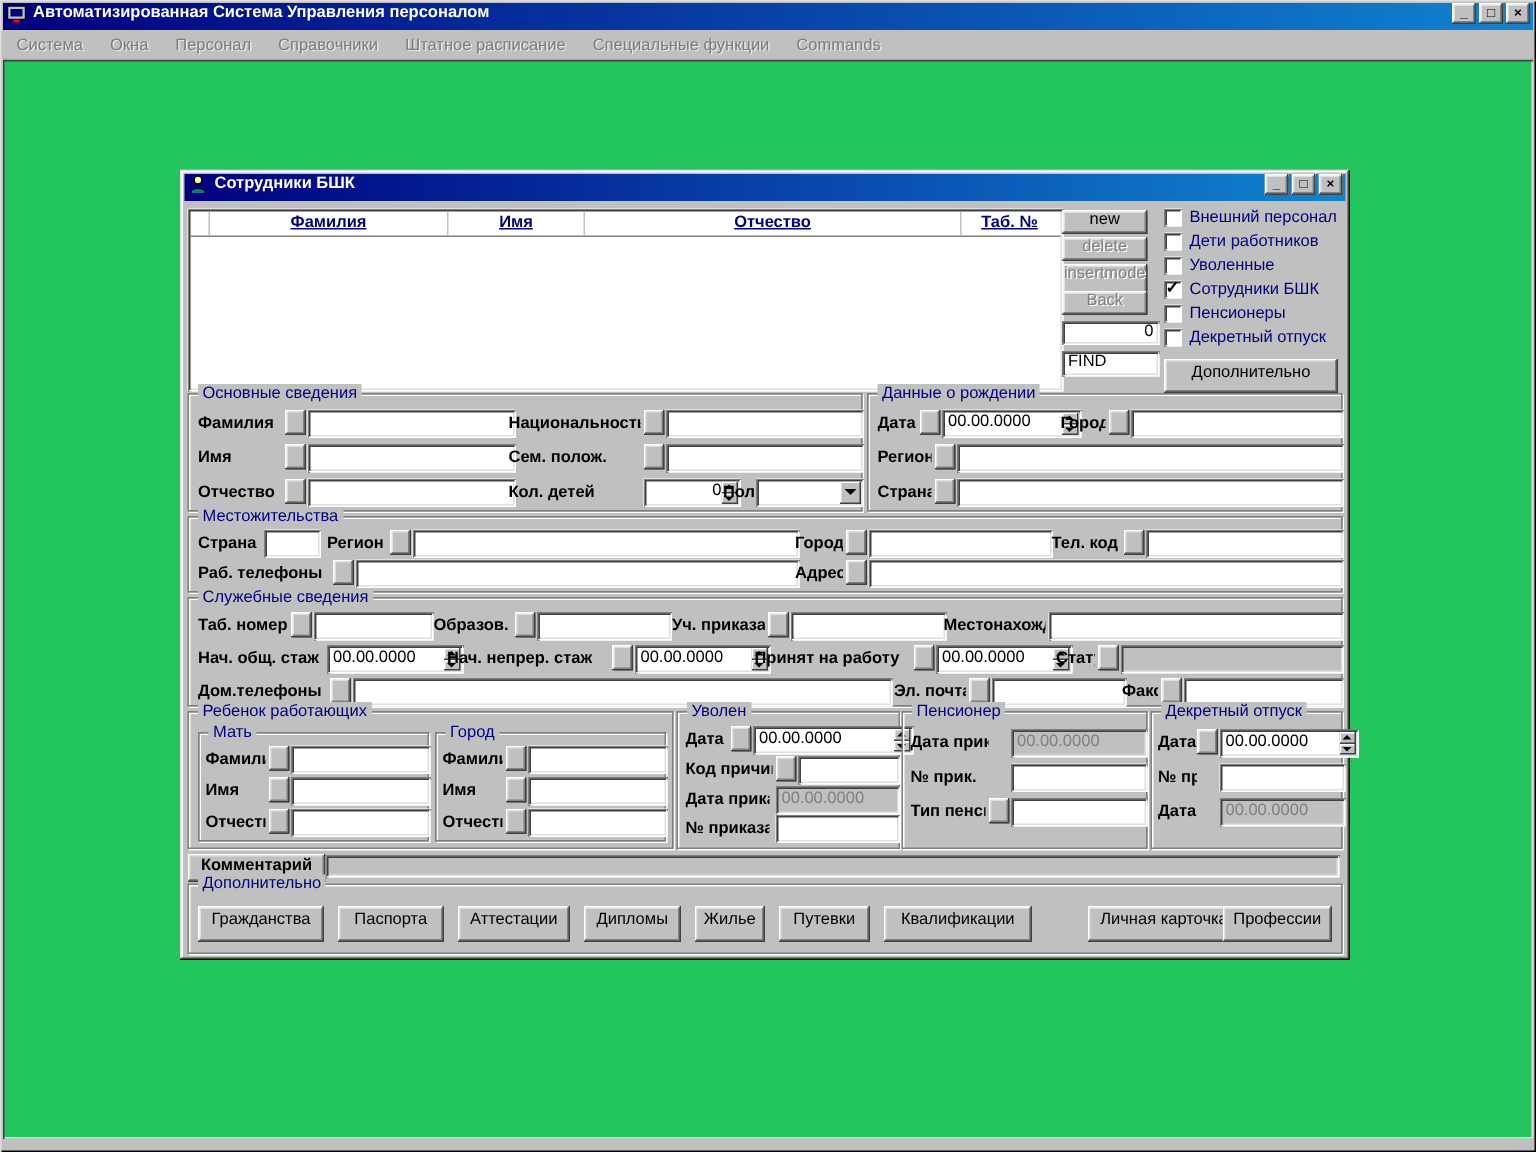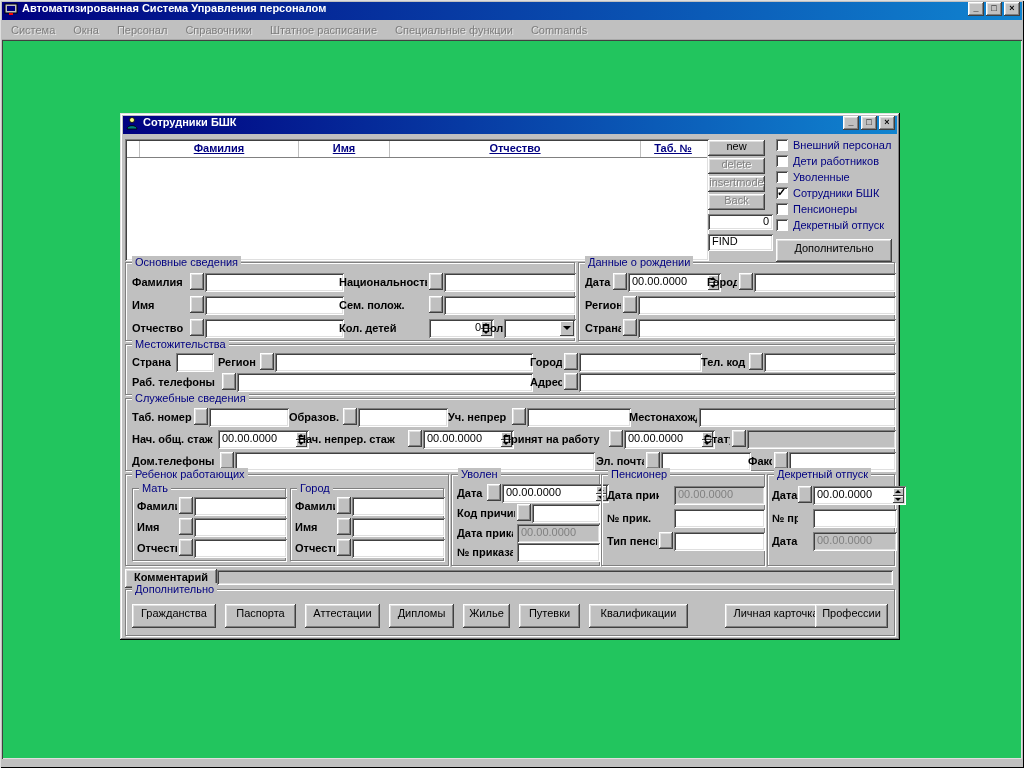--- a/index.html
+++ b/index.html
@@ -87,21 +87,21 @@
           <span class="gh" style="width:158px">Фамилия</span>
           <span class="gh" style="width:90px">Имя</span>
           <span class="gh" style="width:250px">Отчество</span>
           <span class="gh" style="width:64px;border-right:none">Таб. №</span>
         </div>
         <div style="height:96px"></div>
       </div>
 
       <div class="btn abs" style="left:588px;top:27px;width:57px;height:16px">new</div>
       <div class="btn dis abs" style="left:588px;top:45px;width:57px;height:16px">delete</div>
-      <div class="btn dis abs" style="left:588px;top:63px;width:57px;height:16px">insertmode</div>
+      <div class="btn dis abs" style="left:588px;top:63px;width:57px;height:33px">insertmode</div>
       <div class="btn dis abs" style="left:588px;top:81px;width:57px;height:16px">Back</div>
       <div class="edit" style="left:588px;top:101px;width:57px;height:15px;text-align:right;padding-top:1px">0</div>
       <div class="edit" style="left:588px;top:121px;width:57px;height:16px;padding-top:1px">FIND</div>
 
       <div class="cb" style="left:656px;top:25px">
           <span class="cbx"></span>
           <span class="cbl">Внешний персонал</span>
         </div>
       <div class="cb" style="left:656px;top:41px">
           <span class="cbx"></span>
@@ -194,21 +194,21 @@
       </div>
 
       <div class="g" style="left:5px;top:285px;width:768px;height:71px">
         <span class="gt">Служебные сведения</span>
         <span class="lbl" style="left:6px;top:12px;width:60px">Таб. номер</span>
         <span class="mini btn" style="left:68px;top:9px"></span>
         <span class="edit" style="left:83px;top:9px;width:72px"></span>
         <span class="lbl" style="left:163px;top:12px;width:52px">Образов.</span>
         <span class="mini btn" style="left:217px;top:9px"></span>
         <span class="edit" style="left:232px;top:9px;width:82px"></span>
-        <span class="lbl" style="left:322px;top:12px;width:62px">Уч. непрер</span>
+        <span class="lbl" style="left:322px;top:12px;width:62px">Уч. приказа</span>
         <span class="mini btn" style="left:386px;top:9px"></span>
         <span class="edit" style="left:401px;top:9px;width:96px"></span>
         <span class="lbl" style="left:503px;top:12px;width:68px">Местонахождение</span>
         <span class="edit" style="left:573px;top:9px;width:189px"></span>
         <span class="lbl" style="left:6px;top:34px;width:84px">Нач. общ. стаж</span>
         <span class="edit datefld" style="left:92px;top:31px;width:74px"><span>00.00.0000</span><span class="spin">
               <i class="up"></i>
               <i class="dn"></i>
             </span></span>
         <span class="lbl" style="left:172px;top:34px;width:108px">Нач. непрер. стаж</span>

